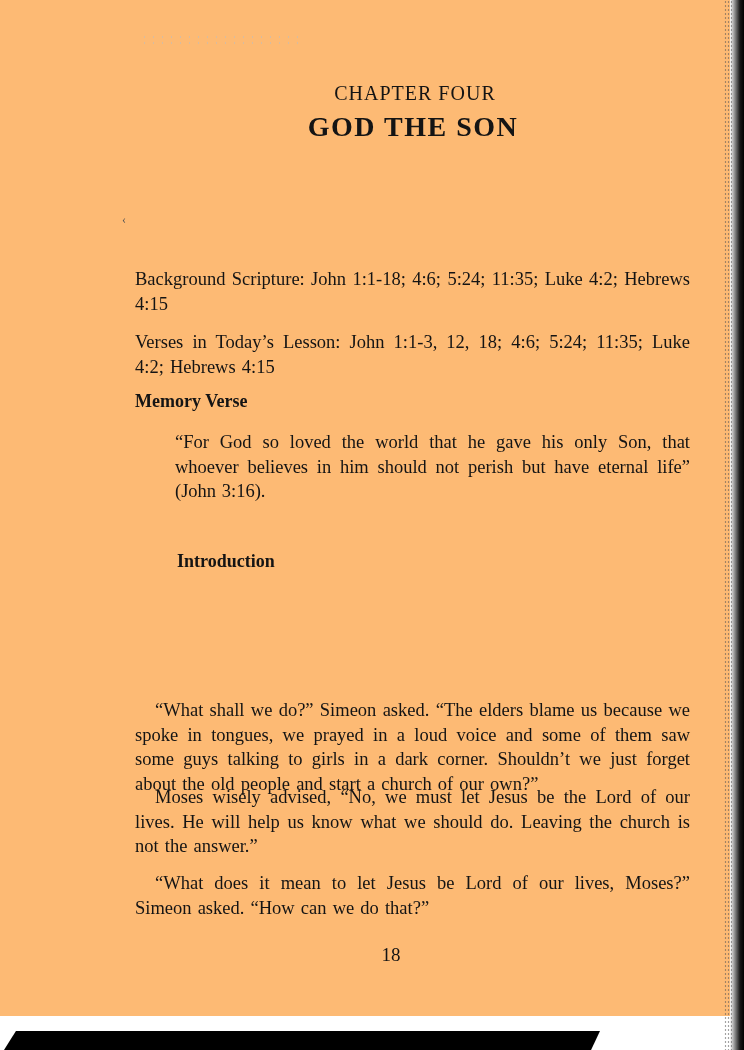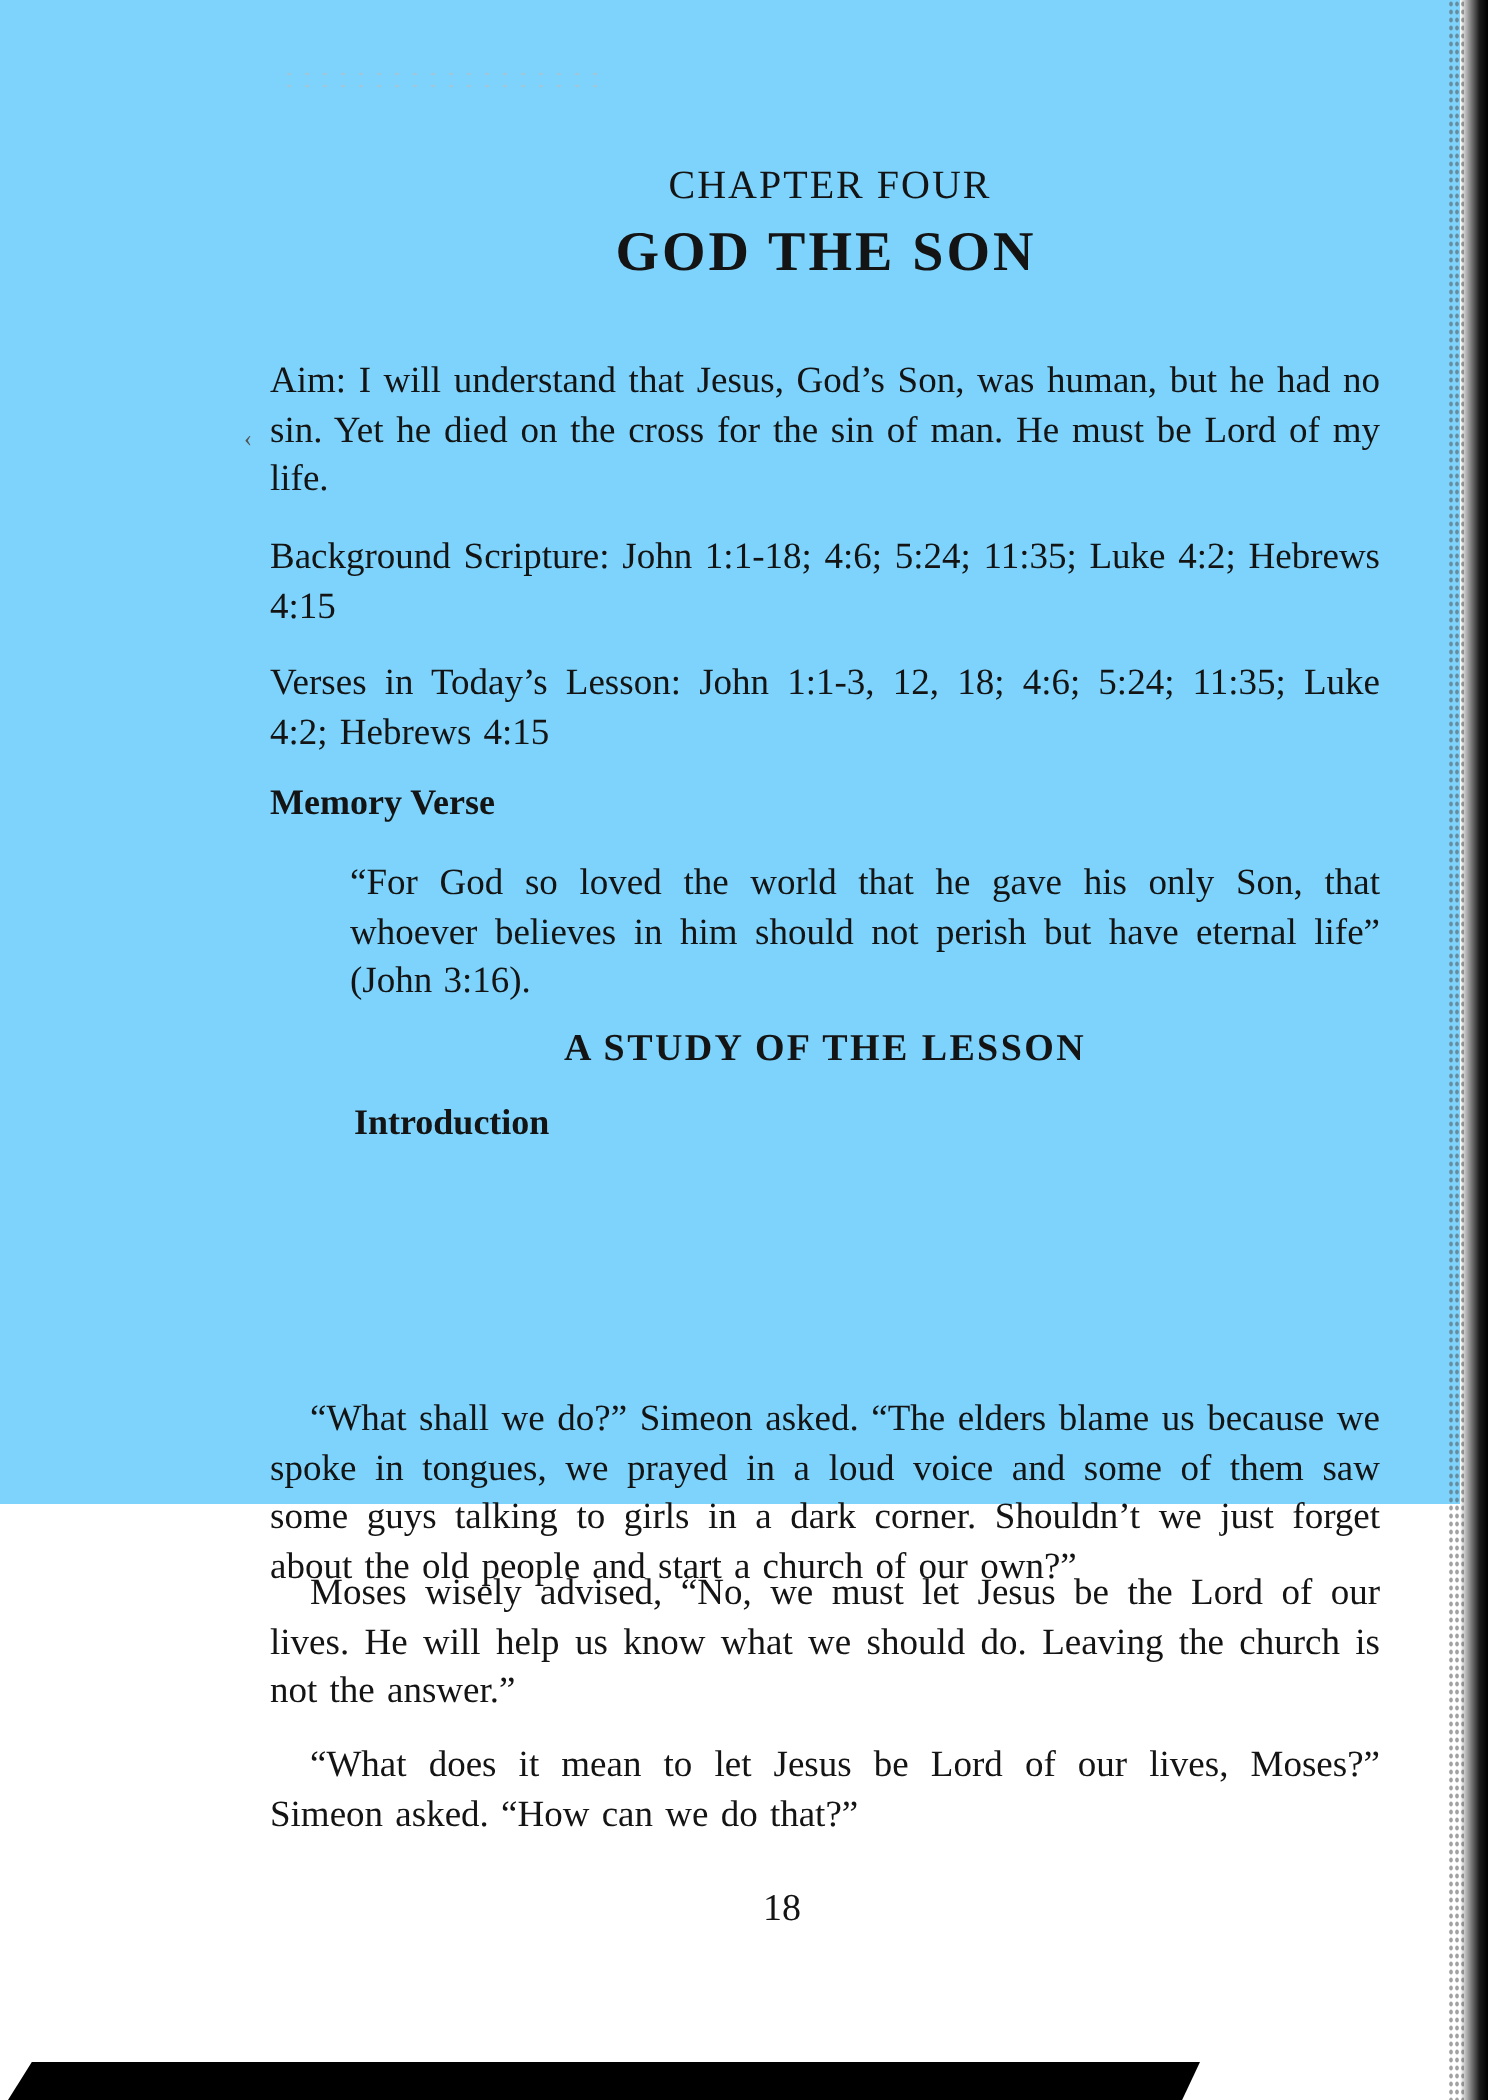--- a/index.html
+++ b/index.html
@@ -1,19 +1,19 @@
 <!DOCTYPE html>
 <html><head>
   <meta charset="utf-8">
   <style>
     html, body { margin: 0; padding: 0; background: #ffffff; }
     body { width: 744px; height: 1050px; position: relative; overflow: hidden; }
     .page {
-      position: absolute; left: 0; top: 0; width: 744px; height: 752px;
-      background: #7dd3fc; color: #141414;
+      position: absolute; left: 0; top: 0; width: 744px; height: 1016px;
+      background: #fdba74; color: #141414;
       font-family: "Liberation Serif", "DejaVu Serif", serif;
     }
     .speckle {
       position: absolute; left: 140px; top: 34px; width: 165px; height: 14px;
       background-image: radial-gradient(#bdbdbd 0.8px, transparent 1.2px);
       background-size: 9px 6px; opacity: 0.6;
     }
     .chapter-label {
       position: absolute; left: 0; width: 830px; top: 82px;
       text-align: center; font-size: 20px; letter-spacing: 1px;
@@ -66,37 +66,33 @@
 <body>
 
 <div class="page">
   <div class="speckle"></div>
 
   <div class="chapter-label">CHAPTER FOUR</div>
   <div class="chapter-title">GOD THE SON</div>
 
   <div class="margin-mark">‹</div>
 
-  <div class="block" style="top:179px;">
-    <span class="lead">Aim:</span><span> I will understand that Jesus, God’s Son, was human, but he had no sin. Yet he died on the cross for the sin of man. He must be Lord of my life.</span>
-  </div>
 
   <div class="block" style="top:267px;">
     <span class="lead">Background Scripture:</span><span> John 1:1-18; 4:6; 5:24; 11:35; Luke 4:2; Hebrews 4:15</span>
   </div>
 
   <div class="block" style="top:330px;">
     <span class="lead">Verses in Today’s Lesson:</span><span> John 1:1-3, 12, 18; 4:6; 5:24; 11:35; Luke 4:2; Hebrews 4:15</span>
   </div>
 
   <div class="subhead" style="top:391px;">Memory Verse</div>
 
   <div class="quote" style="top:430px;">“For God so loved the world that he gave his only Son, that whoever believes in him should not perish but have eternal life” (John 3:16).</div>
 
-  <div class="section-title">A STUDY OF THE LESSON</div>
 
   <div class="subhead" style="top:551px;margin-left:42px;">Introduction</div>
 
   <div class="block indent-first" style="top:650px;margin-top:48px;">“What shall we do?” Simeon asked. “The elders blame us because we spoke in tongues, we prayed in a loud voice and some of them saw some guys talking to girls in a dark corner. Shouldn’t we just forget about the old people and start a church of our own?”</div>
   <div class="block indent-first" style="top:785px;">Moses wisely advised, “No, we must let Jesus be the Lord of our lives. He will help us know what we should do. Leaving the church is not the answer.”</div>
   <div class="block indent-first" style="top:871px;">“What does it mean to let Jesus be Lord of our lives, Moses?” Simeon asked. “How can we do that?”</div>
 
   <div class="page-number">18</div>
 
   <div class="binding-edge"></div>

